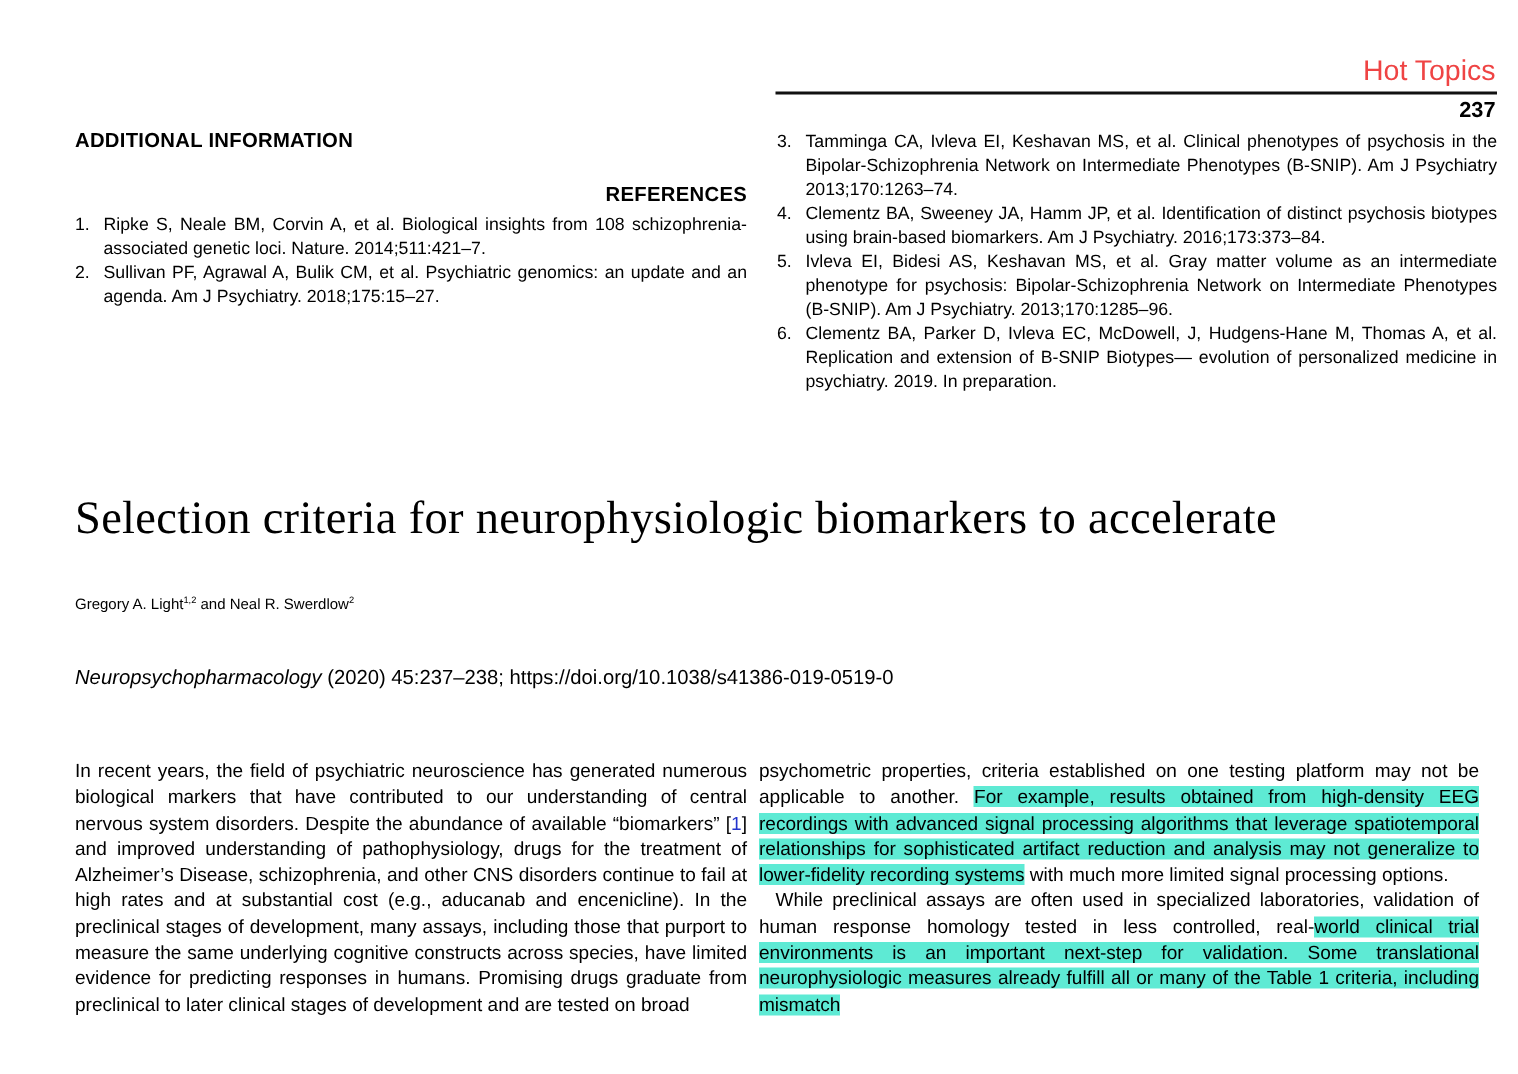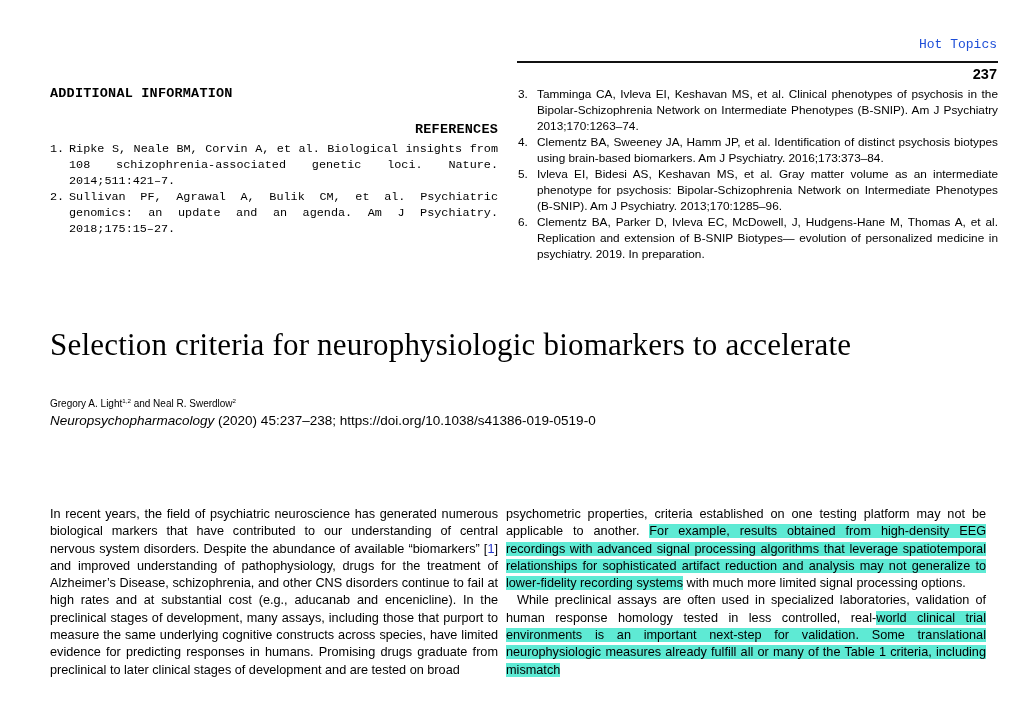--- a/index.html
+++ b/index.html
@@ -11,23 +11,22 @@
     overflow: hidden;
     color: #000;
     font-family: "Liberation Sans", sans-serif;
   }
 
   
   .running-head-label {
     position: absolute;
     top: 37px;
     right: 15px;
-    font-size: 13px;
-    color: #1d4ed8;
-    font-family: Liberation Mono, monospace;
+    font-size: 19px;
+    color: #ef4444;
   }
   .running-head-rule {
     position: absolute;
     top: 61px;
     left: 517px;
     width: 481px;
     height: 2px;
     background: #111;
   }
   .page-number {
@@ -40,21 +39,21 @@
 
   
   .backmatter {
     position: absolute;
     top: 86px;
     left: 50px;
     width: 948px;
     display: flex;
     gap: 20px;
   }
-  .backmatter .col-left  { width: 448px; font-family: Liberation Mono, monospace; }
+  .backmatter .col-left  { width: 448px; }
   .backmatter .col-right { width: 480px; }
 
   .section-heading {
     font-size: 13.5px;
     font-weight: bold;
     letter-spacing: 0.2px;
     margin: 0 0 21px 0;
   }
   .pub-note {
     font-size: 11.8px;
@@ -88,21 +87,21 @@
   }
   .authors {
     position: absolute;
     top: 397px;
     left: 50px;
     width: 948px;
     font-size: 10px;
   }
   .citation-line {
     position: absolute;
-    top: 413px;
+    top: 444px;
     left: 50px;
     width: 948px;
     font-size: 13.5px;
   }
 
   
   .body-columns {
     position: absolute;
     top: 506px;
     left: 50px;

